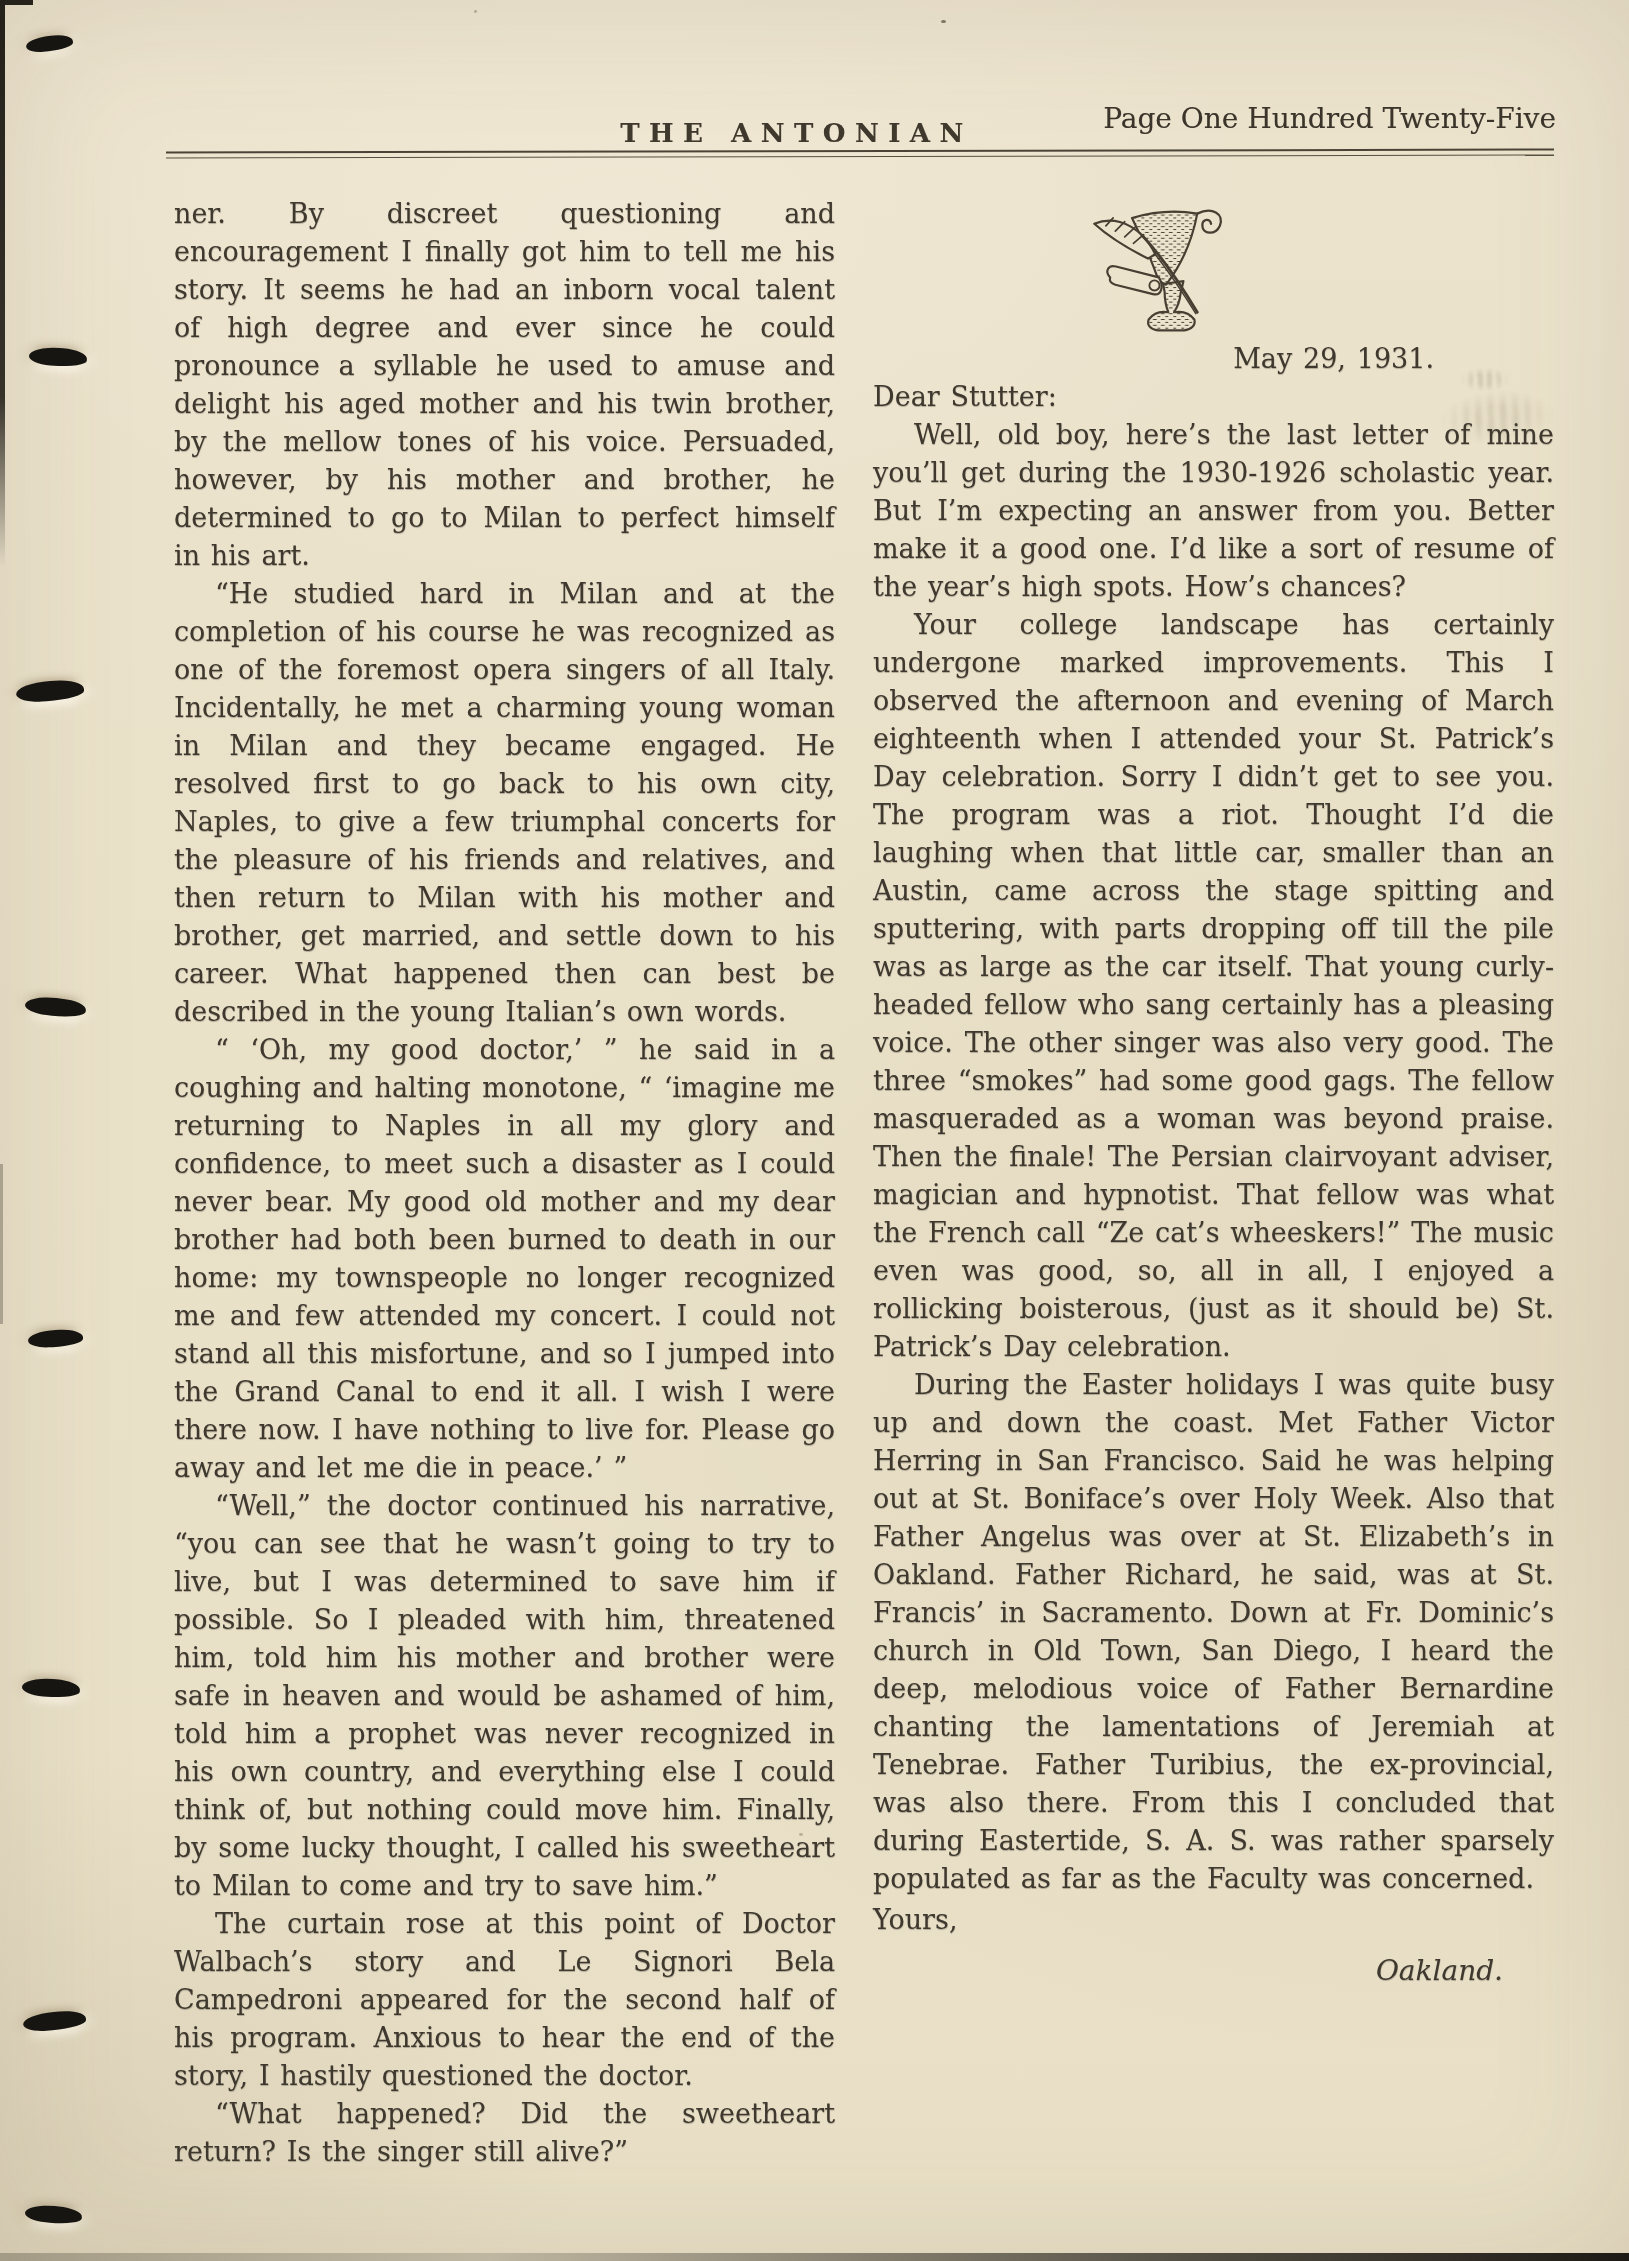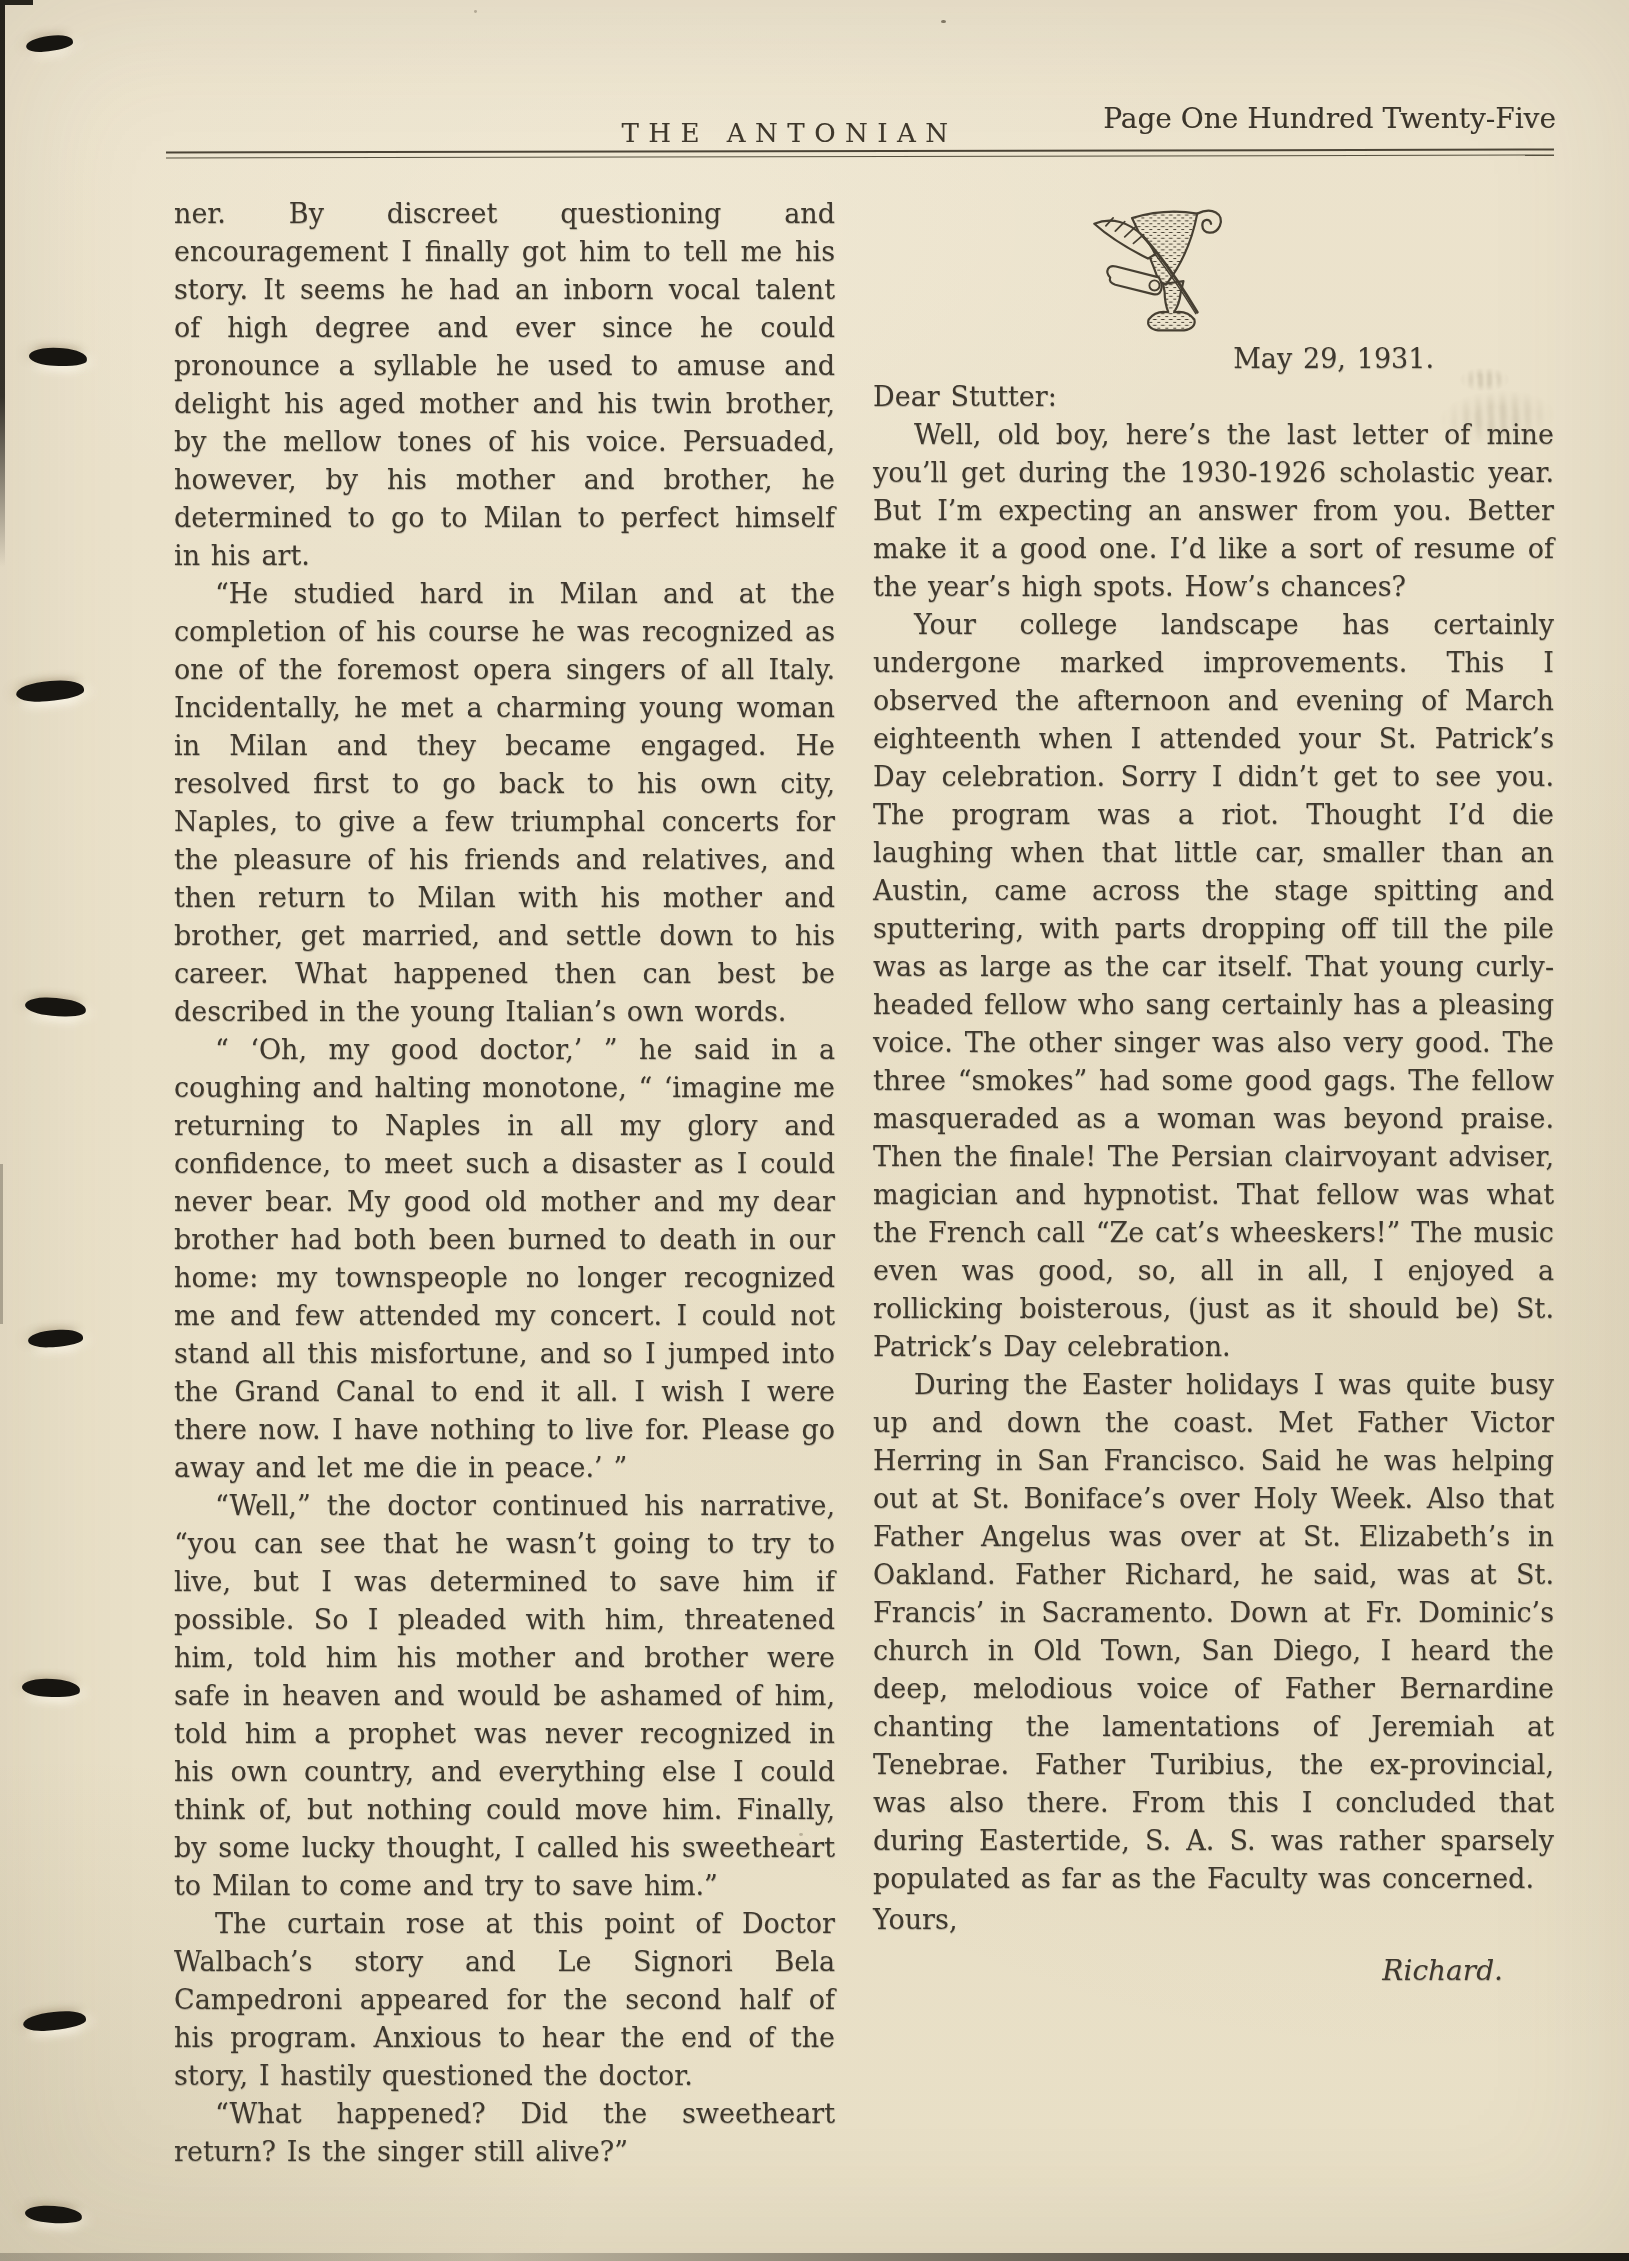--- a/index.html
+++ b/index.html
@@ -36,23 +36,23 @@
     transform:rotate(-4deg);opacity:0.5;filter:blur(2.2px);
     background:
       repeating-linear-gradient(92deg,rgba(115,100,72,0.35) 0 6.5px,rgba(115,100,72,0) 6.5px 12.4px);
     -webkit-mask-image:radial-gradient(closest-side,#000 40%,transparent 100%);
             mask-image:radial-gradient(closest-side,#000 40%,transparent 100%);}
   .smudge2{position:absolute;left:1459px;top:367px;width:51px;height:25px;opacity:0.45;filter:blur(1.5px);
     background:repeating-linear-gradient(88deg,rgba(105,92,66,0.4) 0 5.1px,transparent 5.1px 9.5px);
     -webkit-mask-image:radial-gradient(closest-side,#000 40%,transparent 100%);
             mask-image:radial-gradient(closest-side,#000 40%,transparent 100%);}
   
-  .journal-title{position:absolute;top:118px;left:11px;width:1557px;text-align:center;
+  .journal-title{position:absolute;top:118px;left:18px;width:1557px;text-align:center;
     font-size:26px;letter-spacing:9.5px;color:#3f382c;
-    text-shadow:0.3px 0.4px 0.6px rgba(62,56,46,0.35);}
+    text-shadow:0.3px 0.4px 0.6px rgba(62,56,46,0.35);font-weight:bold;}
   .page-label{position:absolute;top:102px;right:74px;font-size:28px;color:#3a342a;
     text-shadow:0.3px 0.4px 0.6px rgba(62,56,46,0.35);}
   .rule{position:absolute;top:150px;left:166px;width:1388px;height:4.4px;
     border-top:2.9px solid #4b4436;border-bottom:1.5px solid #55503f;
     transform:rotate(-0.12deg);}
   
   .col{position:absolute;top:195px;font-size:27px;line-height:38px;text-align:justify;
     color:#3e382e;text-shadow:0.3px 0.5px 0.7px rgba(62,56,46,0.32);word-spacing:2.2px;hyphens:auto;}
   .col-left{left:174px;width:661px;}
   .col-right{left:873px;width:681px;}
@@ -132,17 +132,17 @@
         <path d="M103,113 L131,109 L127,126 C126,136 122,146 118,152 C130,150 140,154 146,162 C148,170 142,176 132,177 L96,177 C86,176 80,170 83,162 C89,154 99,150 110,152 C107,144 105,132 105,124 Z" fill="url(#dashp)" stroke="#463f32" stroke-width="3" stroke-linejoin="round"></path>
       </svg>
     </div>
 
     <p class="letter-date">May 29, 1931.</p>
     <p class="salutation">Dear Stutter:</p>
     <p>Well, old boy, here’s the last letter of mine you’ll get during the 1930-1926 scholastic year.  But I’m expecting an answer from you.  Better make it a good one.  I’d like a sort of resume of the year’s high spots.  How’s chances?</p>
     <p>Your college landscape has certainly undergone marked improvements.  This I observed the afternoon and evening of March eighteenth when I attended your St. Patrick’s Day celebration.  Sorry I didn’t get to see you.  The program was a riot.  Thought I’d die laughing when that little car, smaller than an Austin, came across the stage spitting and sputtering, with parts dropping off till the pile was as large as the car itself.  That young curly-headed fellow who sang certainly has a pleasing voice.  The other singer was also very good.  The three “smokes” had some good gags.  The fellow masqueraded as a woman was beyond praise.  Then the finale!  The Persian clairvoyant adviser, magician and hypnotist.  That fellow was what the French call “Ze cat’s wheeskers!”  The music even was good, so, all in all, I enjoyed a rollicking boisterous, (just as it should be) St. Patrick’s Day celebration.</p>
     <p>During the Easter holidays I was quite busy up and down the coast.  Met Father Victor Herring in San Francisco.  Said he was helping out at St. Boniface’s over Holy Week.  Also that Father Angelus was over at St. Elizabeth’s in Oakland.  Father Richard, he said, was at St. Francis’ in Sacramento.  Down at Fr. Dominic’s church in Old Town, San Diego, I heard the deep, melodious voice of Father Bernardine chanting the lamentations of Jeremiah at Tenebrae.  Father Turibius, the ex-provincial, was also there.  From this I concluded that during Eastertide, S. A. S. was rather sparsely populated as far as the Faculty was concerned.</p>
     <p class="valediction">Yours,</p>
-    <p class="signature">Richard.</p>
+    <p class="signature">Oakland.</p>
   </div>
 
 </div>
 
 
 </body></html>

